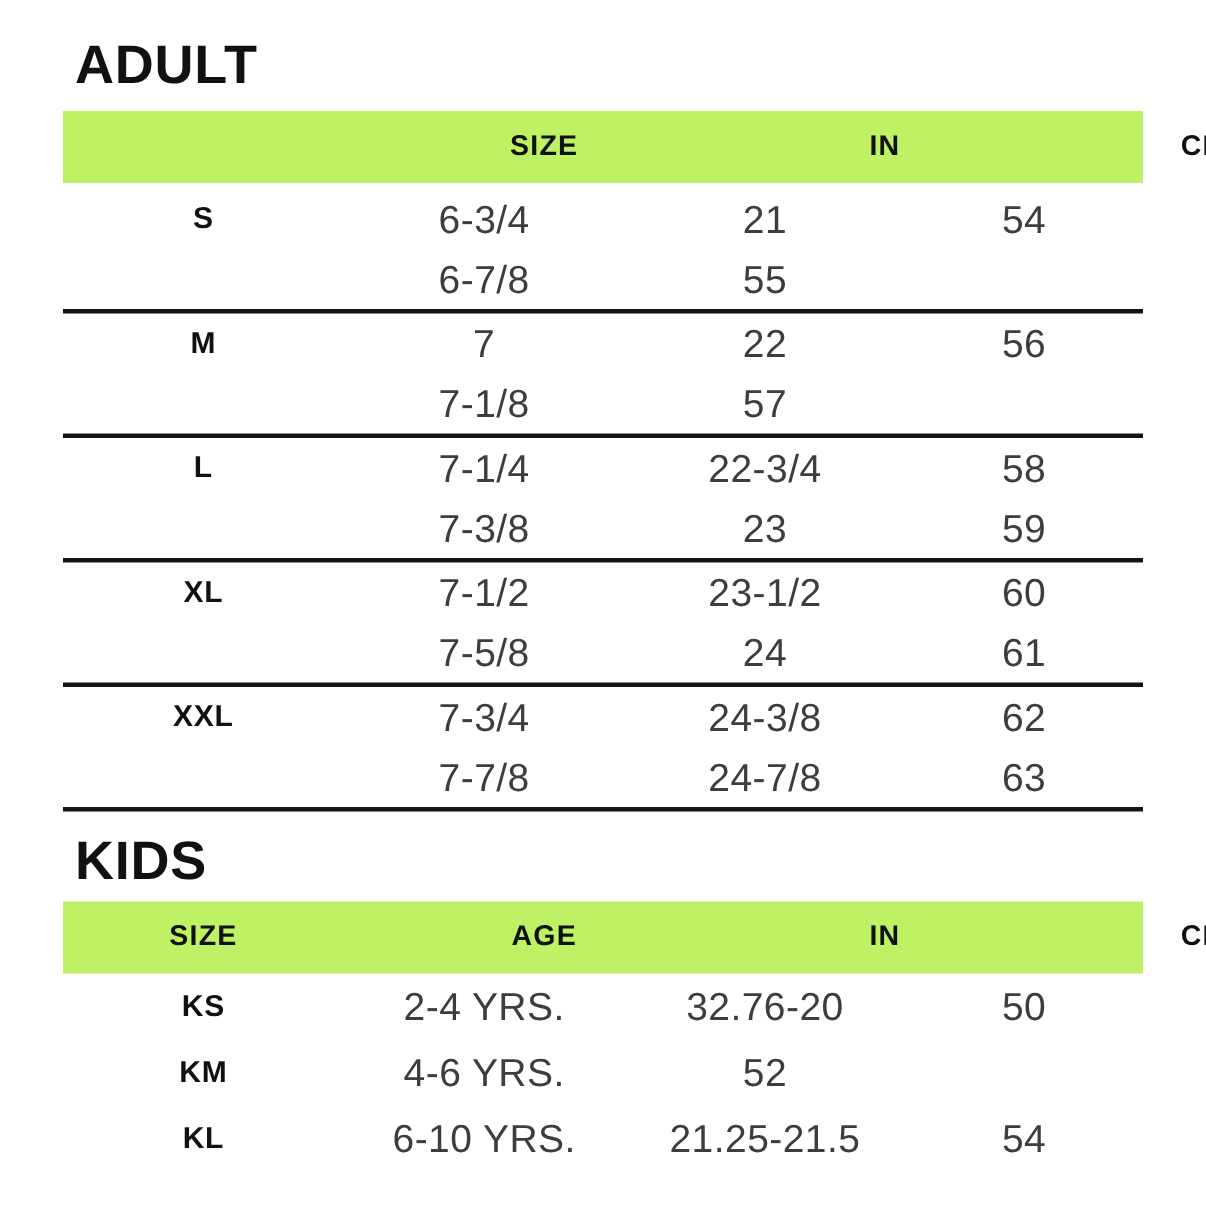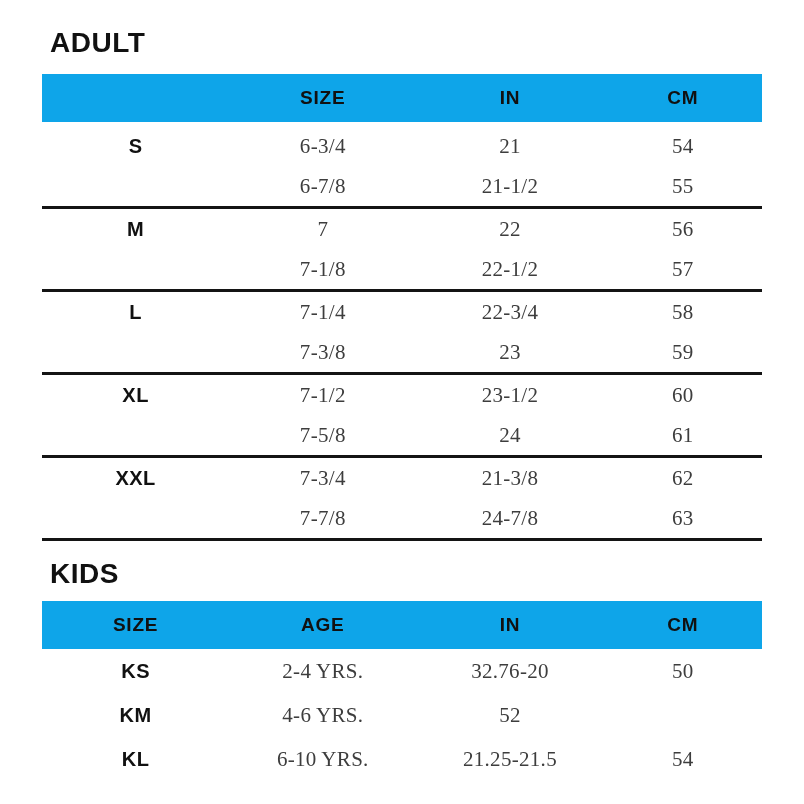--- a/index.html
+++ b/index.html
@@ -12,57 +12,57 @@
     position: relative;
     width: 804px;
     height: 804px;
     box-sizing: border-box;
     padding: 28px 42px 0 42px;
     background: #ffffff;
     overflow: hidden;
   }
   h1.section-title {
     margin: 0 0 16px 8px;
-    font-size: 28px;
+    font-size: 36px;
     line-height: 30px;
     font-weight: 900;
     letter-spacing: 0.5px;
     color: #111111;
   }
   h1.section-title.kids { margin-top: 18px; margin-bottom: 12px; }
   .grid {
     display: grid;
     grid-template-columns: 26% 26% 26% 22%;
     align-items: center;
   }
   .band {
-    background: #0ea5e9;
+    background: #bef264;
     height: 48px;
+    gap: 40px;
   }
   .cell { text-align: center; }
   .head {
     font-weight: 800;
     font-size: 19px;
     letter-spacing: 0.8px;
     color: #111111;
   }
   .row { height: 40px; }
   .kids-row { height: 44px; }
   .label {
     font-weight: 800;
     font-size: 20px;
     letter-spacing: 0.5px;
     color: #111111;
   }
   .value {
     font-weight: 400;
-    font-size: 21px;
+    font-size: 26px;
     color: #3d3d3d;
     letter-spacing: 0.3px;
-    font-family: Liberation Serif, serif;
   }
   .pair { border-bottom: 3px solid #141414; }
   .adult-body { margin-top: 4px; }
   .pair .row:first-child { margin-top: 0; }
   .watermark {
     margin-top: 2px;
     text-align: center;
     font-size: 20px;
     line-height: 22px;
     color: #b5b5b5;
@@ -87,35 +87,33 @@
       <div class="pair">
         <div class="grid row ">
           <div class="cell label">S</div>
           <div class="cell value">6-3/4</div>
           <div class="cell value">21</div>
           <div class="cell value">54</div>
         </div>
         <div class="grid row ">
           <div class="cell label"></div>
           <div class="cell value">6-7/8</div>
-          <div class="cell value">21-1/2</div>
           <div class="cell value">55</div>
         </div>
       </div>
       <div class="pair">
         <div class="grid row ">
           <div class="cell label">M</div>
           <div class="cell value">7</div>
           <div class="cell value">22</div>
           <div class="cell value">56</div>
         </div>
         <div class="grid row ">
           <div class="cell label"></div>
           <div class="cell value">7-1/8</div>
-          <div class="cell value">22-1/2</div>
           <div class="cell value">57</div>
         </div>
       </div>
       <div class="pair">
         <div class="grid row ">
           <div class="cell label">L</div>
           <div class="cell value">7-1/4</div>
           <div class="cell value">22-3/4</div>
           <div class="cell value">58</div>
         </div>
@@ -137,21 +135,21 @@
           <div class="cell label"></div>
           <div class="cell value">7-5/8</div>
           <div class="cell value">24</div>
           <div class="cell value">61</div>
         </div>
       </div>
       <div class="pair">
         <div class="grid row ">
           <div class="cell label">XXL</div>
           <div class="cell value">7-3/4</div>
-          <div class="cell value">21-3/8</div>
+          <div class="cell value">24-3/8</div>
           <div class="cell value">62</div>
         </div>
         <div class="grid row ">
           <div class="cell label"></div>
           <div class="cell value">7-7/8</div>
           <div class="cell value">24-7/8</div>
           <div class="cell value">63</div>
         </div>
       </div>
     </div>

